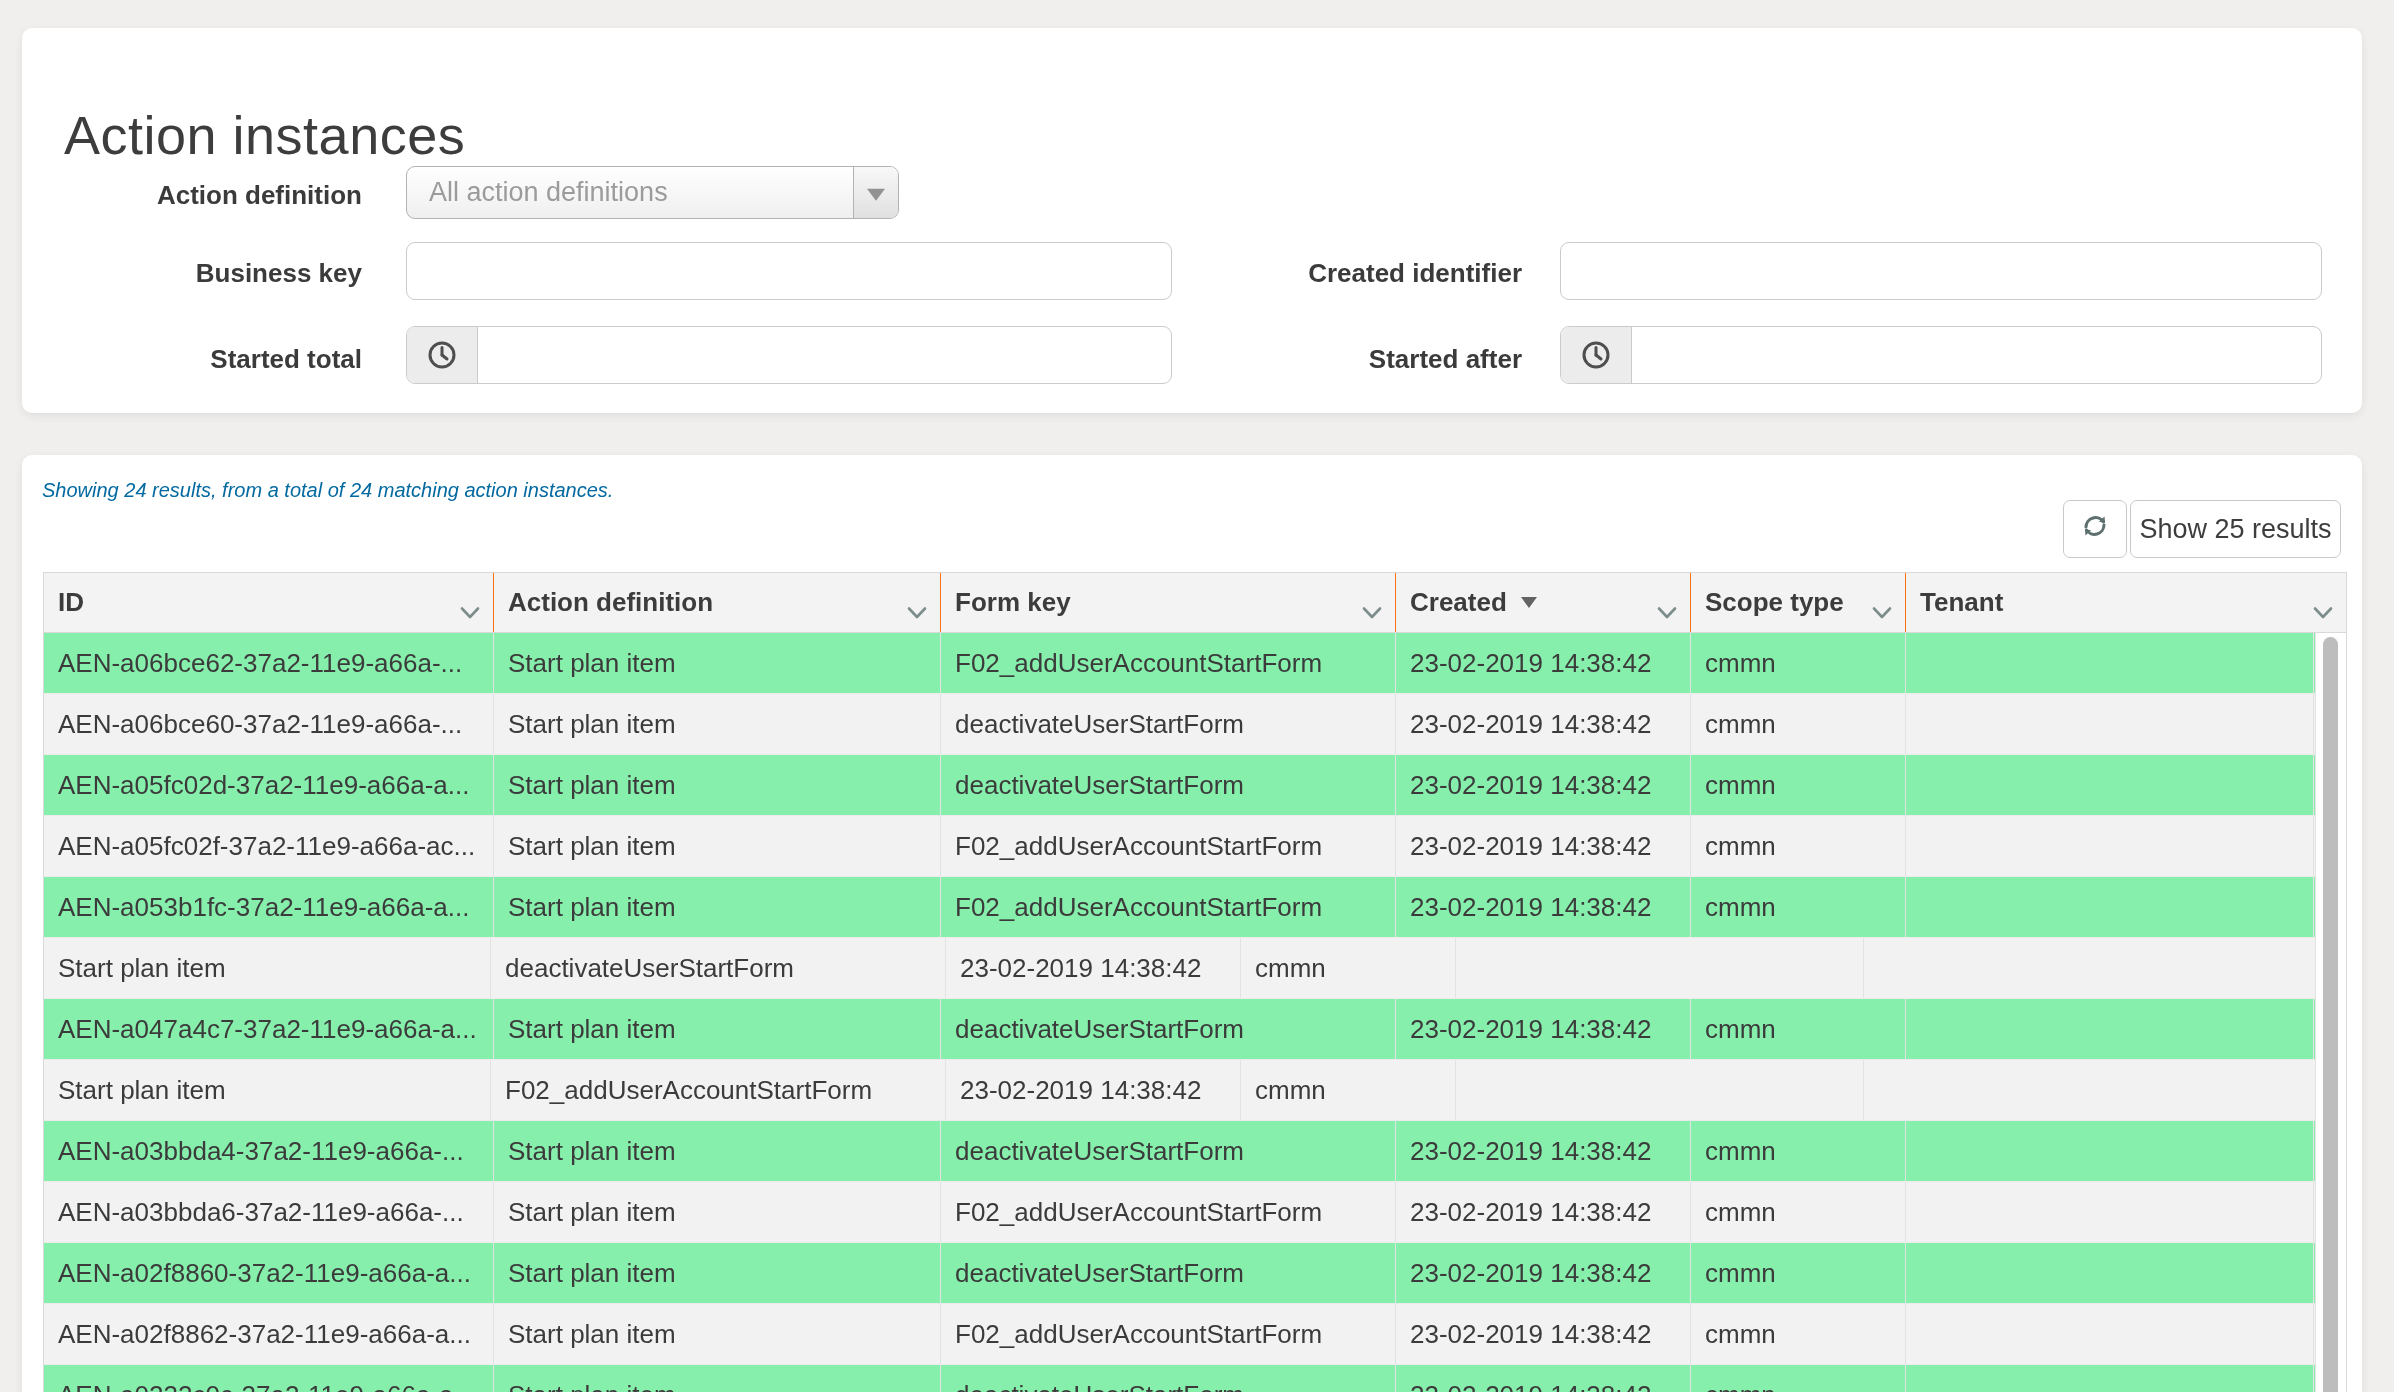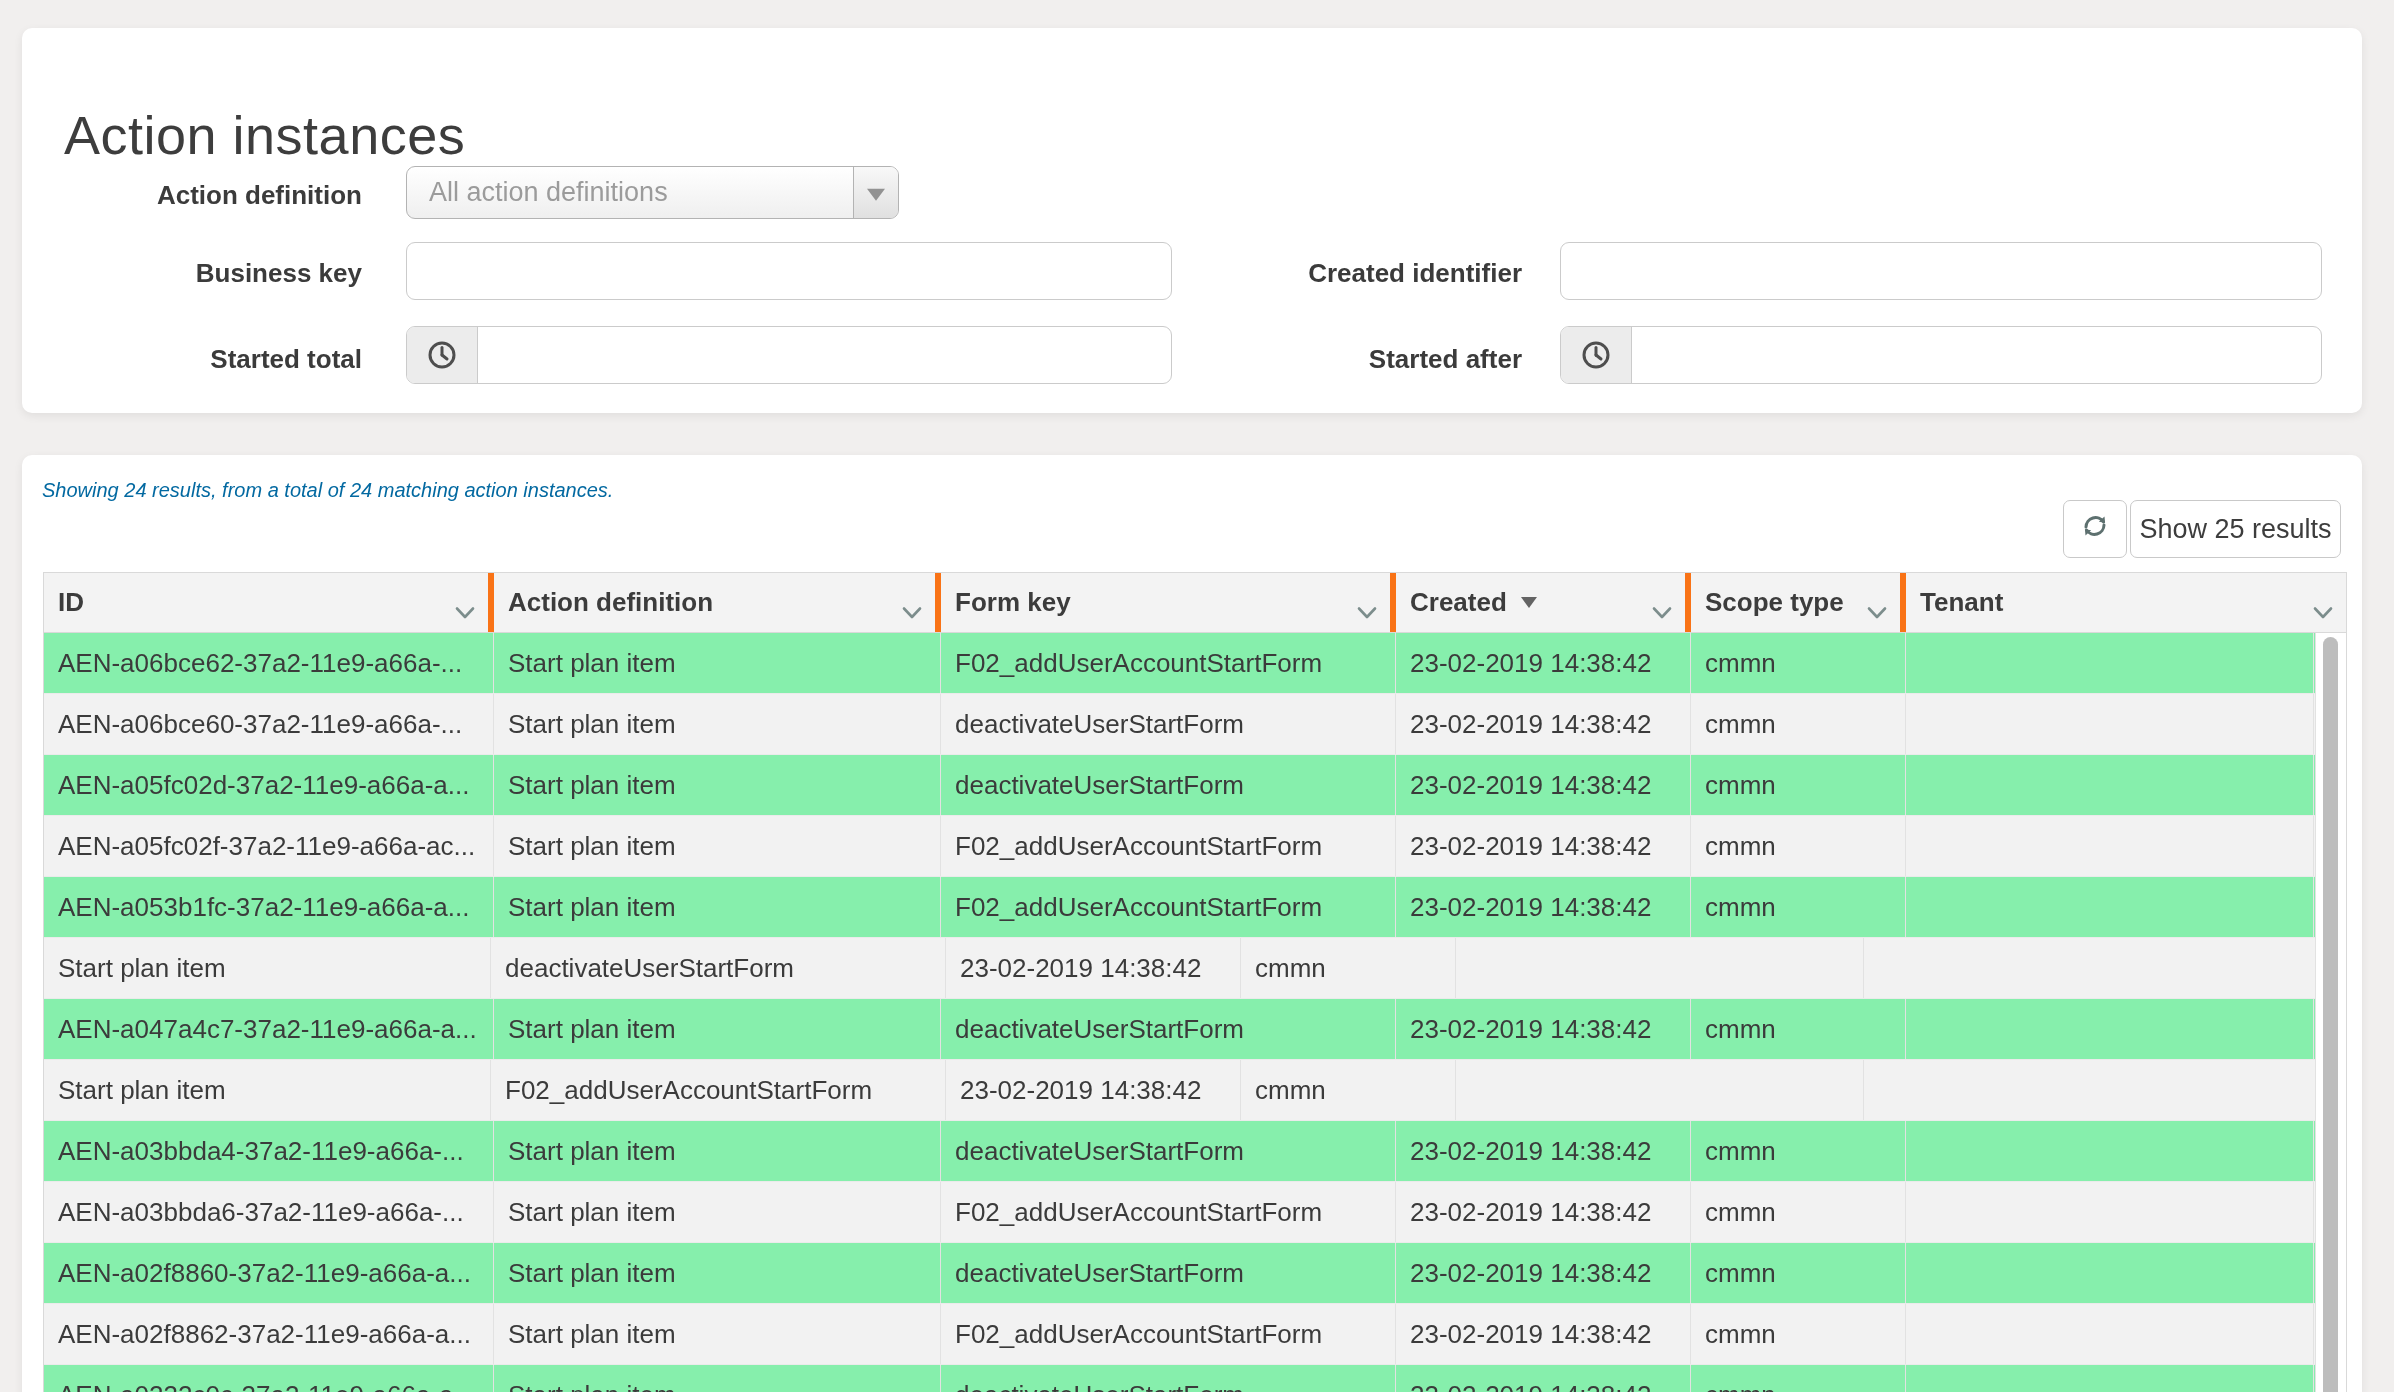--- a/index.html
+++ b/index.html
@@ -89,21 +89,21 @@
   .table{
     position:absolute;left:21px;top:117px;width:2304px;height:870px;
     border:1px solid #d9d9d9;box-sizing:border-box;background:#fcfcfc;
   }
   .thead{
     height:60px;display:flex;background:#f3f3f3;border-bottom:1px solid #d9d9d9;
     box-sizing:border-box;
   }
   .th{
     position:relative;display:flex;align-items:center;box-sizing:border-box;
-    padding-left:14px;border-right:6px solid #f97316;
+    padding-left:14px;border-right:1px solid #f97316;
     font-size:26px;font-weight:700;color:#3c3c3c;white-space:nowrap;cursor:pointer;
   }
   .th:last-child{border-right:none;}
   .th-chevron{position:absolute;right:12px;top:50%;transform:translateY(-50%);width:22px;height:14px;}
   .sort-caret{
     display:inline-block;width:0;height:0;margin-left:14px;
     border-left:8px solid transparent;border-right:8px solid transparent;
     border-top:11px solid #636363;
   }
   .tbody{position:absolute;left:0;right:0;top:60px;bottom:0;overflow:hidden;}

